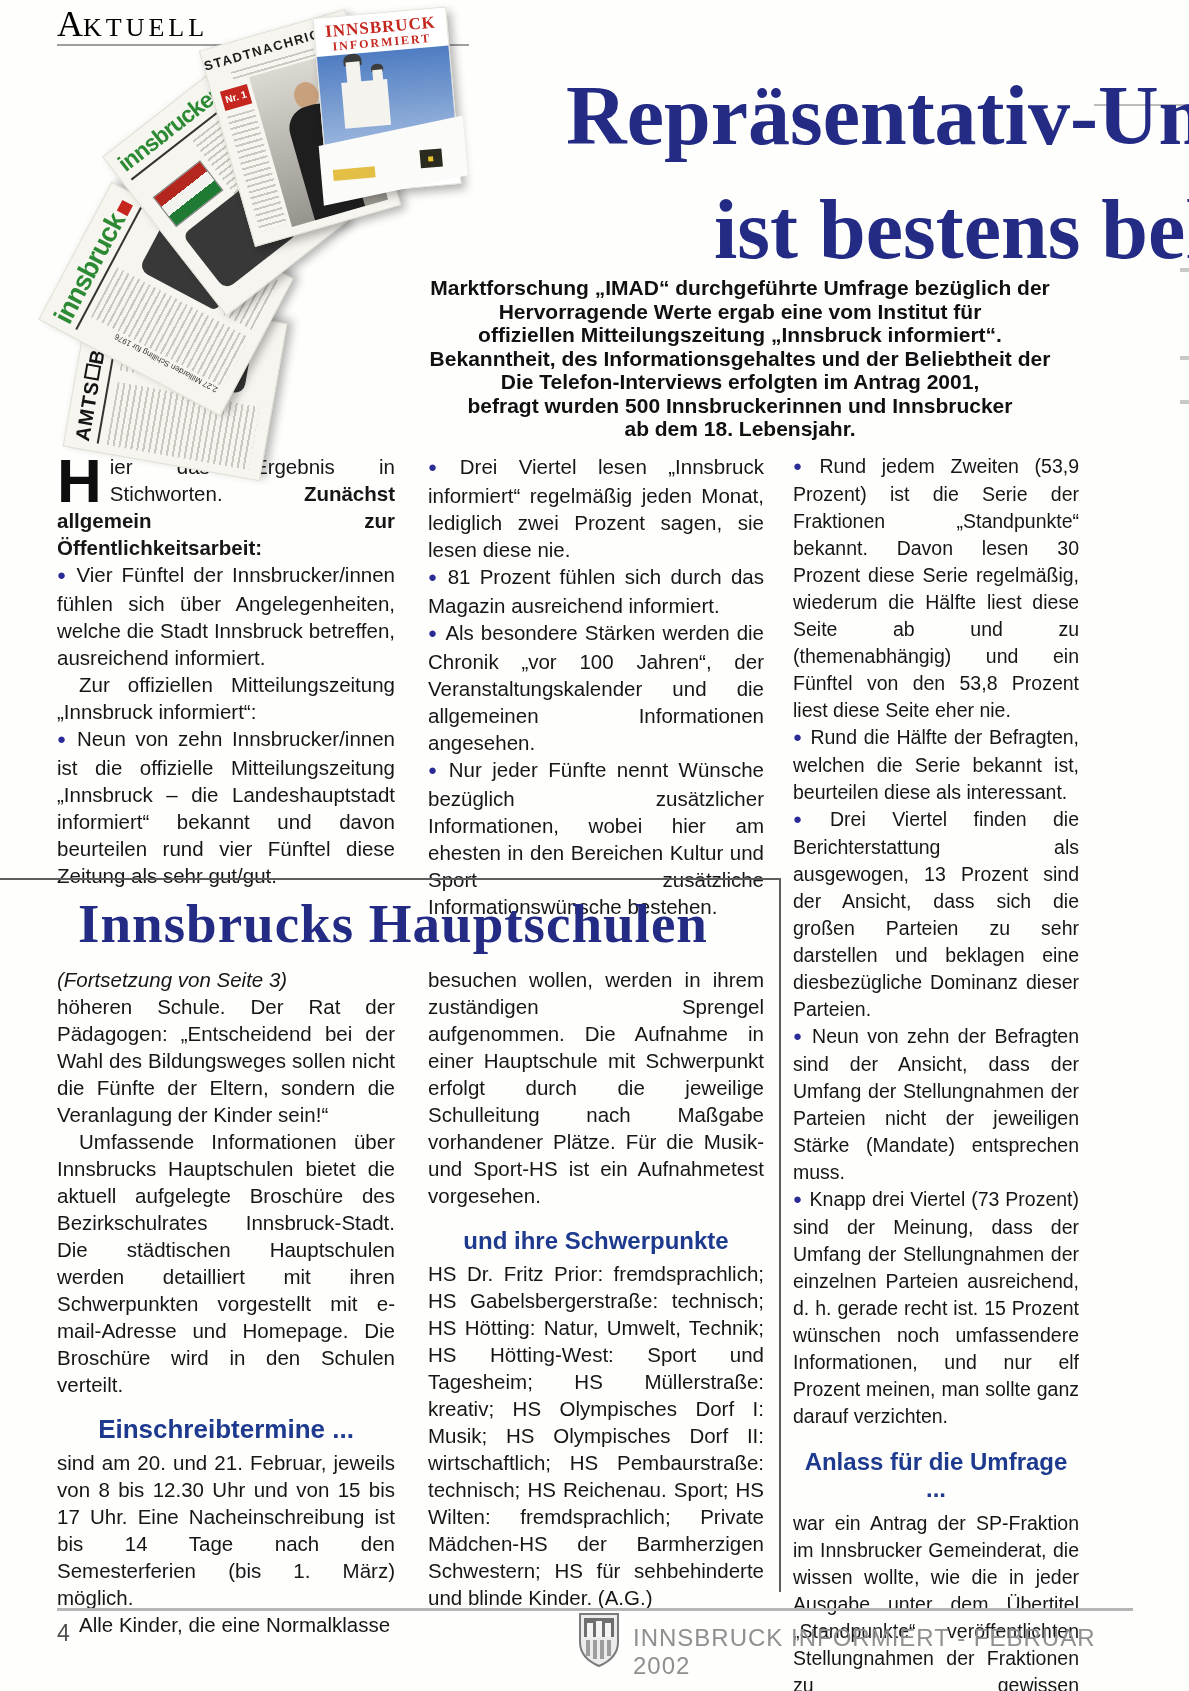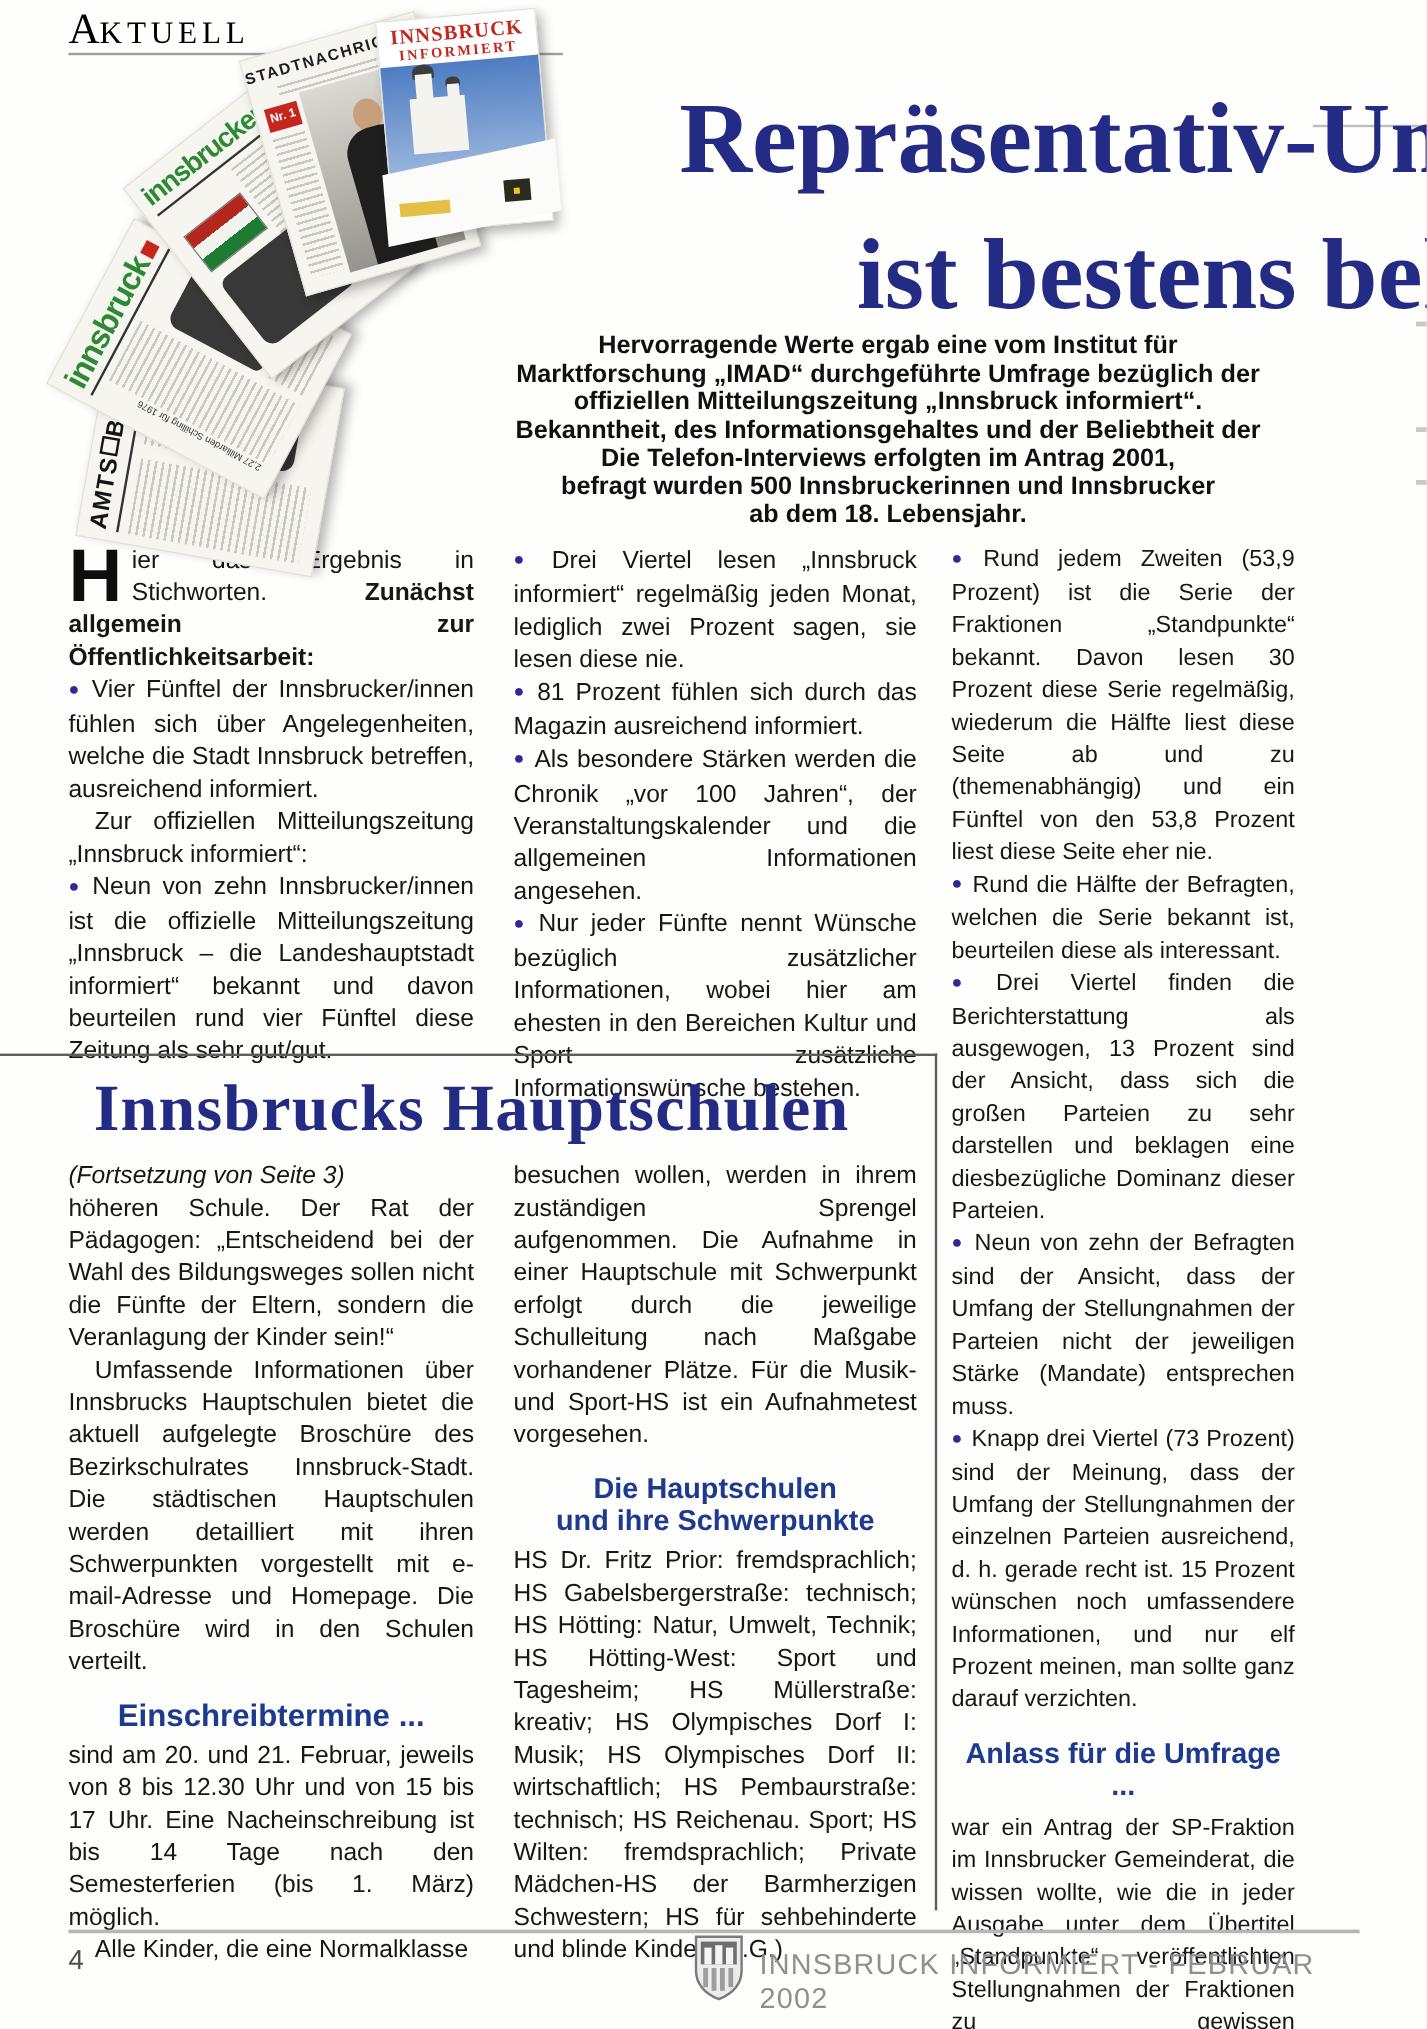--- a/index.html
+++ b/index.html
@@ -170,22 +170,22 @@
     <div class="hut">
         <div class="win"></div>
       </div>
     <div class="logo-strip"></div>
   </div>
 
   <div class="abs hl hl1">Repräsentativ-Umfra</div>
   <div class="abs hl hl2">ist bestens beka</div>
 
   <div class="abs lede">
+    <div>Marktforschung „IMAD“ durchgeführte Umfrage bezüglich der</div>
     <div>Hervorragende Werte ergab eine vom Institut für</div>
-    <div>Marktforschung „IMAD“ durchgeführte Umfrage bezüglich der</div>
     <div>offiziellen Mitteilungszeitung „Innsbruck informiert“.</div>
     <div>Bekanntheit, des Informationsgehaltes und der Beliebtheit der</div>
     <div>Die Telefon-Interviews erfolgten im Antrag 2001,</div>
     <div>befragt wurden 500 Innsbruckerinnen und Innsbrucker</div>
     <div>ab dem 18. Lebensjahr.</div>
   </div>
 
   <div class="col col1">
     <p><span class="dropcap">H</span><span>ier das Ergebnis in Stichworten. </span><b>Zunächst allgemein zur Öffentlichkeitsarbeit:</b></p>
     <p><span class="bu">●</span><span>Vier Fünftel der Innsbrucker/innen fühlen sich über Angelegenheiten, welche die Stadt Innsbruck betreffen, ausreichend informiert.</span></p>
@@ -219,21 +219,20 @@
     <p>höheren Schule. Der Rat der Pädagogen: „Entscheidend bei der Wahl des Bildungsweges sollen nicht die Fünfte der Eltern, sondern die Veranlagung der Kinder sein!“</p>
     <p class="indent">Umfassende Informationen über Innsbrucks Hauptschulen bietet die aktuell aufgelegte Broschüre des Bezirkschulrates Innsbruck-Stadt. Die städtischen Hauptschulen werden detailliert mit ihren Schwerpunkten vorgestellt mit e-mail-Adresse und Homepage. Die Broschüre wird in den Schulen verteilt.</p>
     <p class="bluehead center einschreib">Einschreibtermine ...</p>
     <p>sind am 20. und 21. Februar, jeweils von 8 bis 12.30 Uhr und von 15 bis 17 Uhr. Eine Nacheinschreibung ist bis 14 Tage nach den Semesterferien (bis 1. März) möglich.</p>
     <p class="indent">Alle Kinder, die eine Normalklasse</p>
   </div>
 
   <div class="col colB">
     <p>besuchen wollen, werden in ihrem zuständigen Sprengel aufgenommen. Die Aufnahme in einer Hauptschule mit Schwerpunkt erfolgt durch die jeweilige Schulleitung nach Maßgabe vorhandener Plätze. Für die Musik- und Sport-HS ist ein Aufnahmetest vorgesehen.</p>
     <p class="bluehead center schwerp">
-        <span style="display:block;">Die Hauptschulen</span>
         <span style="display:block;">und ihre Schwerpunkte</span>
       </p>
     <p>HS Dr. Fritz Prior: fremdsprachlich; HS Gabelsbergerstraße: technisch; HS Hötting: Natur, Umwelt, Technik; HS Hötting-West: Sport und Tagesheim; HS Müllerstraße: kreativ; HS Olympisches Dorf I: Musik; HS Olympisches Dorf II: wirtschaftlich; HS Pembaurstraße: technisch; HS Reichenau. Sport; HS Wilten: fremdsprachlich; Private Mädchen-HS der Barmherzigen Schwestern; HS für sehbehinderte und blinde Kinder. (A.G.)</p>
   </div>
 
   <div class="abs footer-rule"></div>
   <div class="abs page-num">4</div>
   <svg class="abs crest" width="42" height="56" viewBox="0 0 42 56">
     <path d="M2 2 h38 v28 q0 16 -19 24 q-19 -8 -19 -24 Z" fill="#ececec" stroke="#7a7a7a" stroke-width="2"></path>
     <rect x="6" y="6" width="30" height="19" fill="#6e6e6e"></rect>

